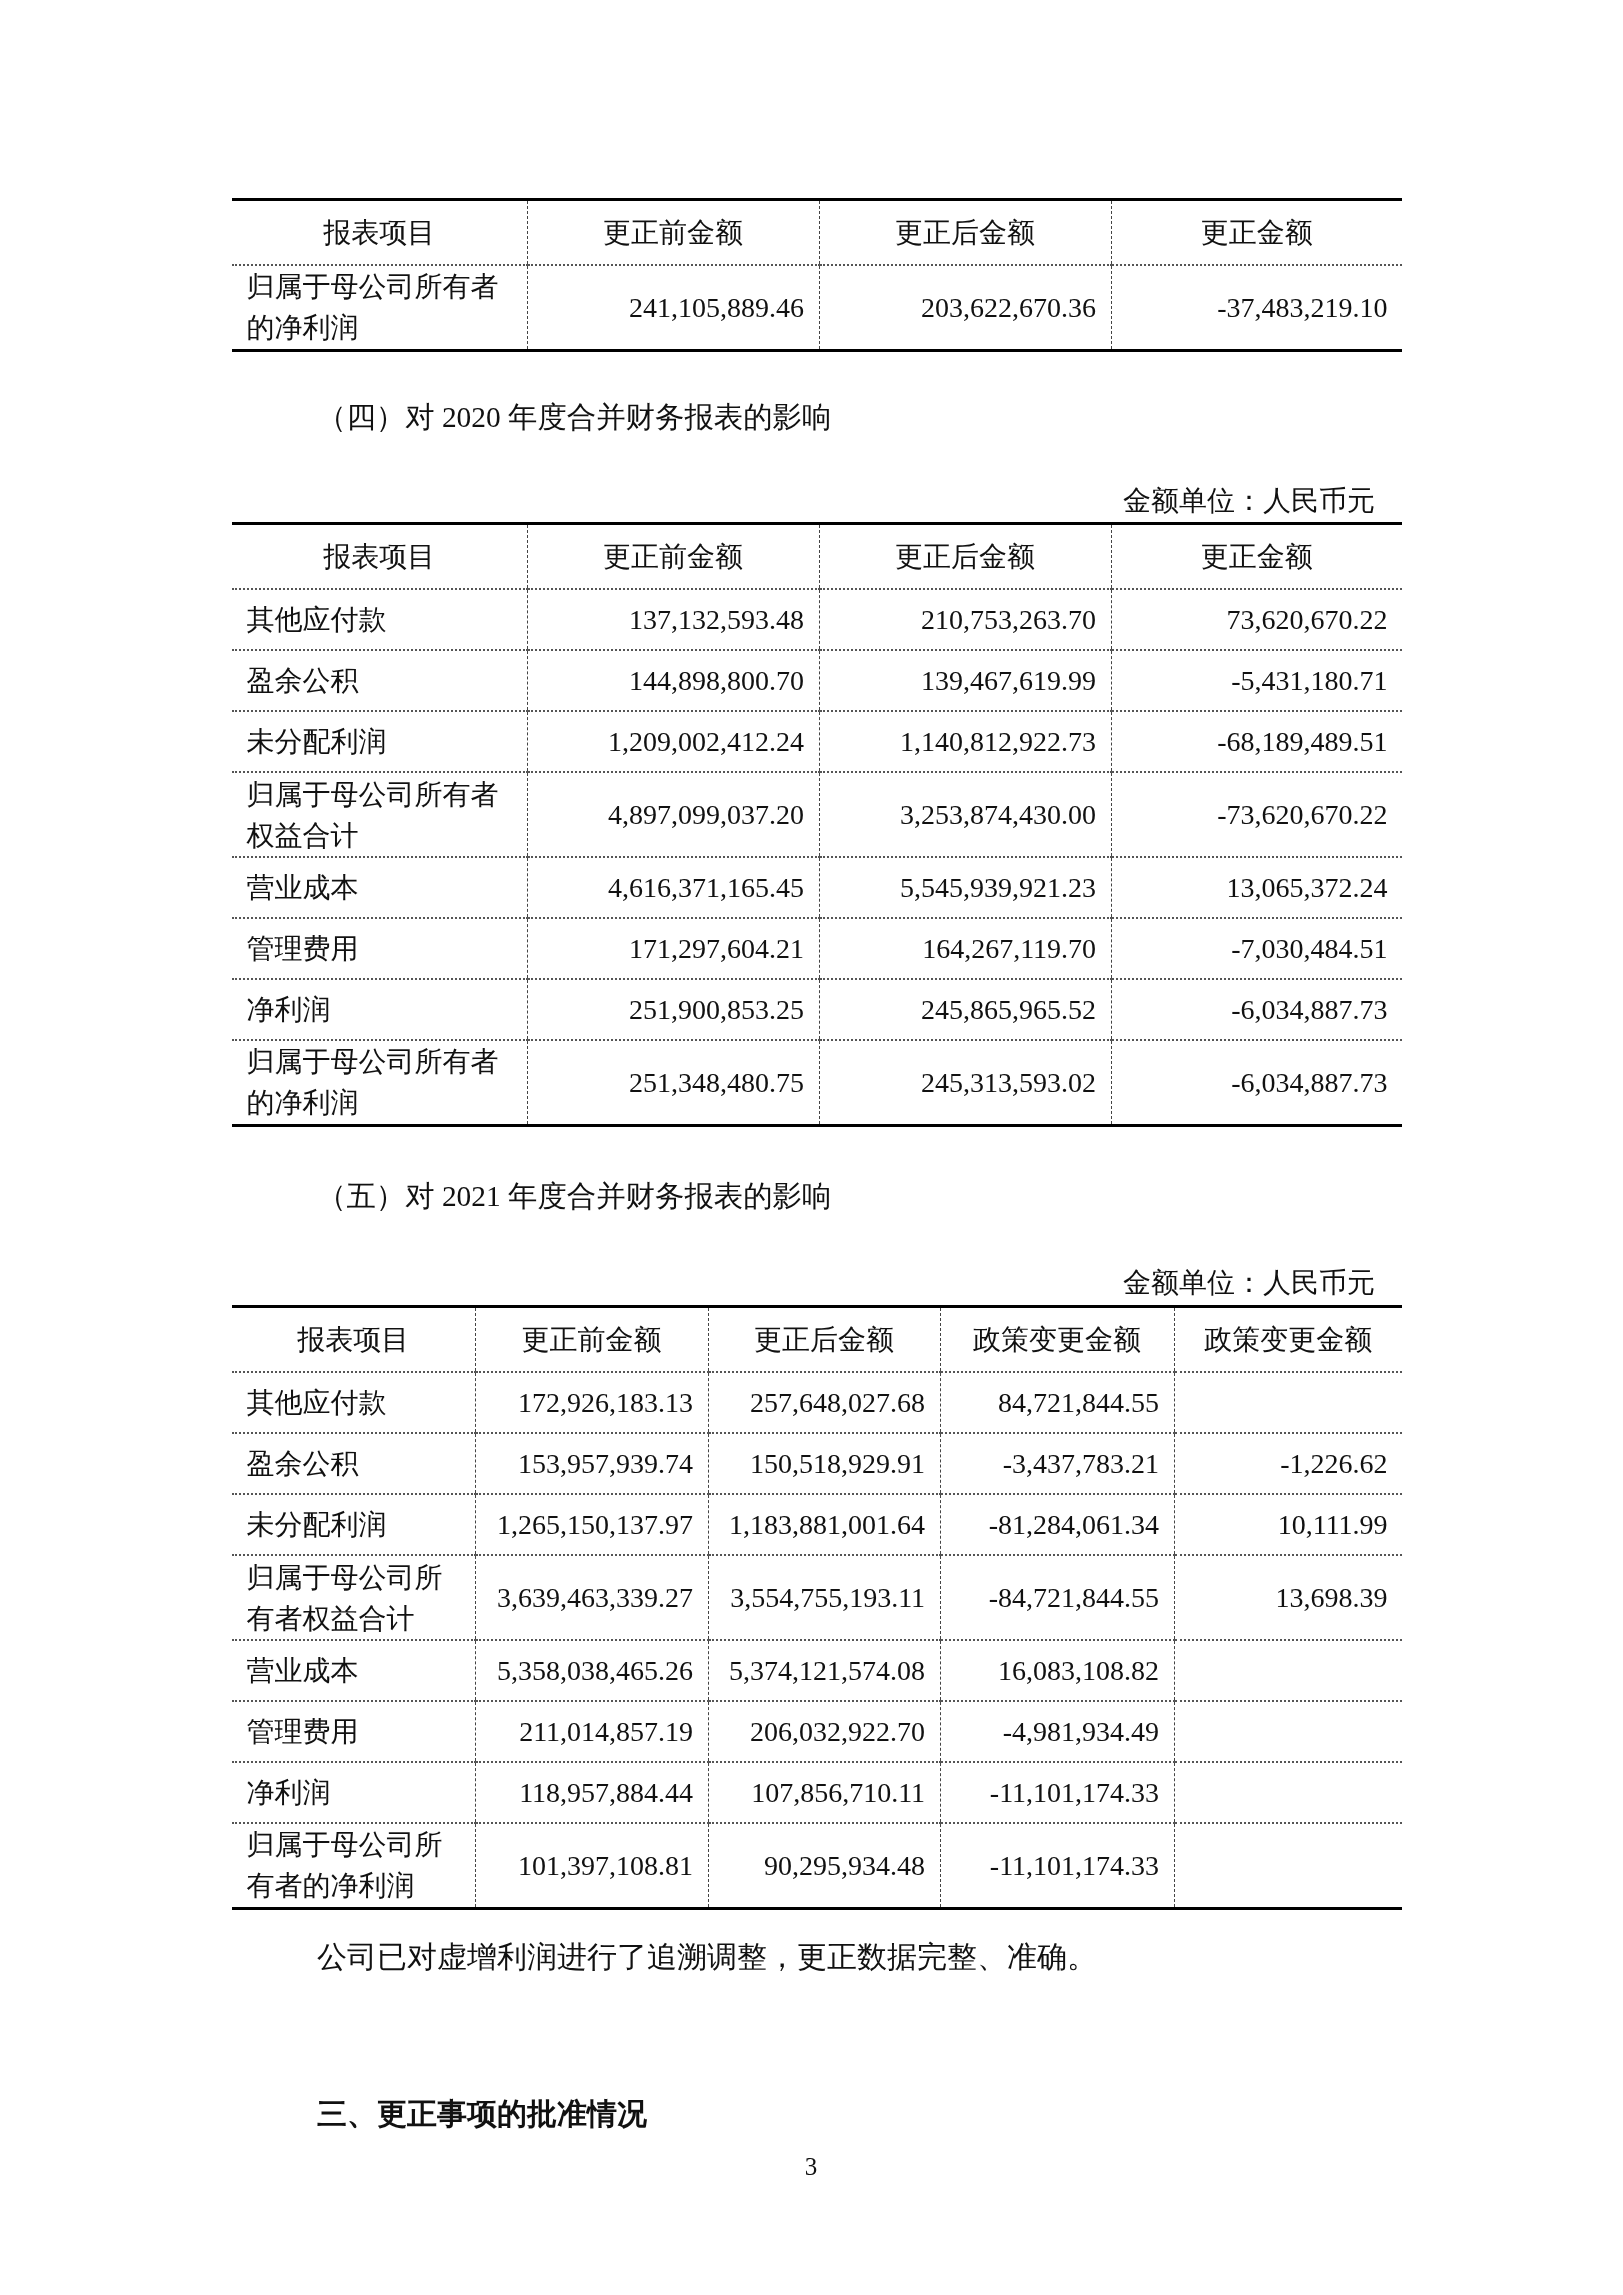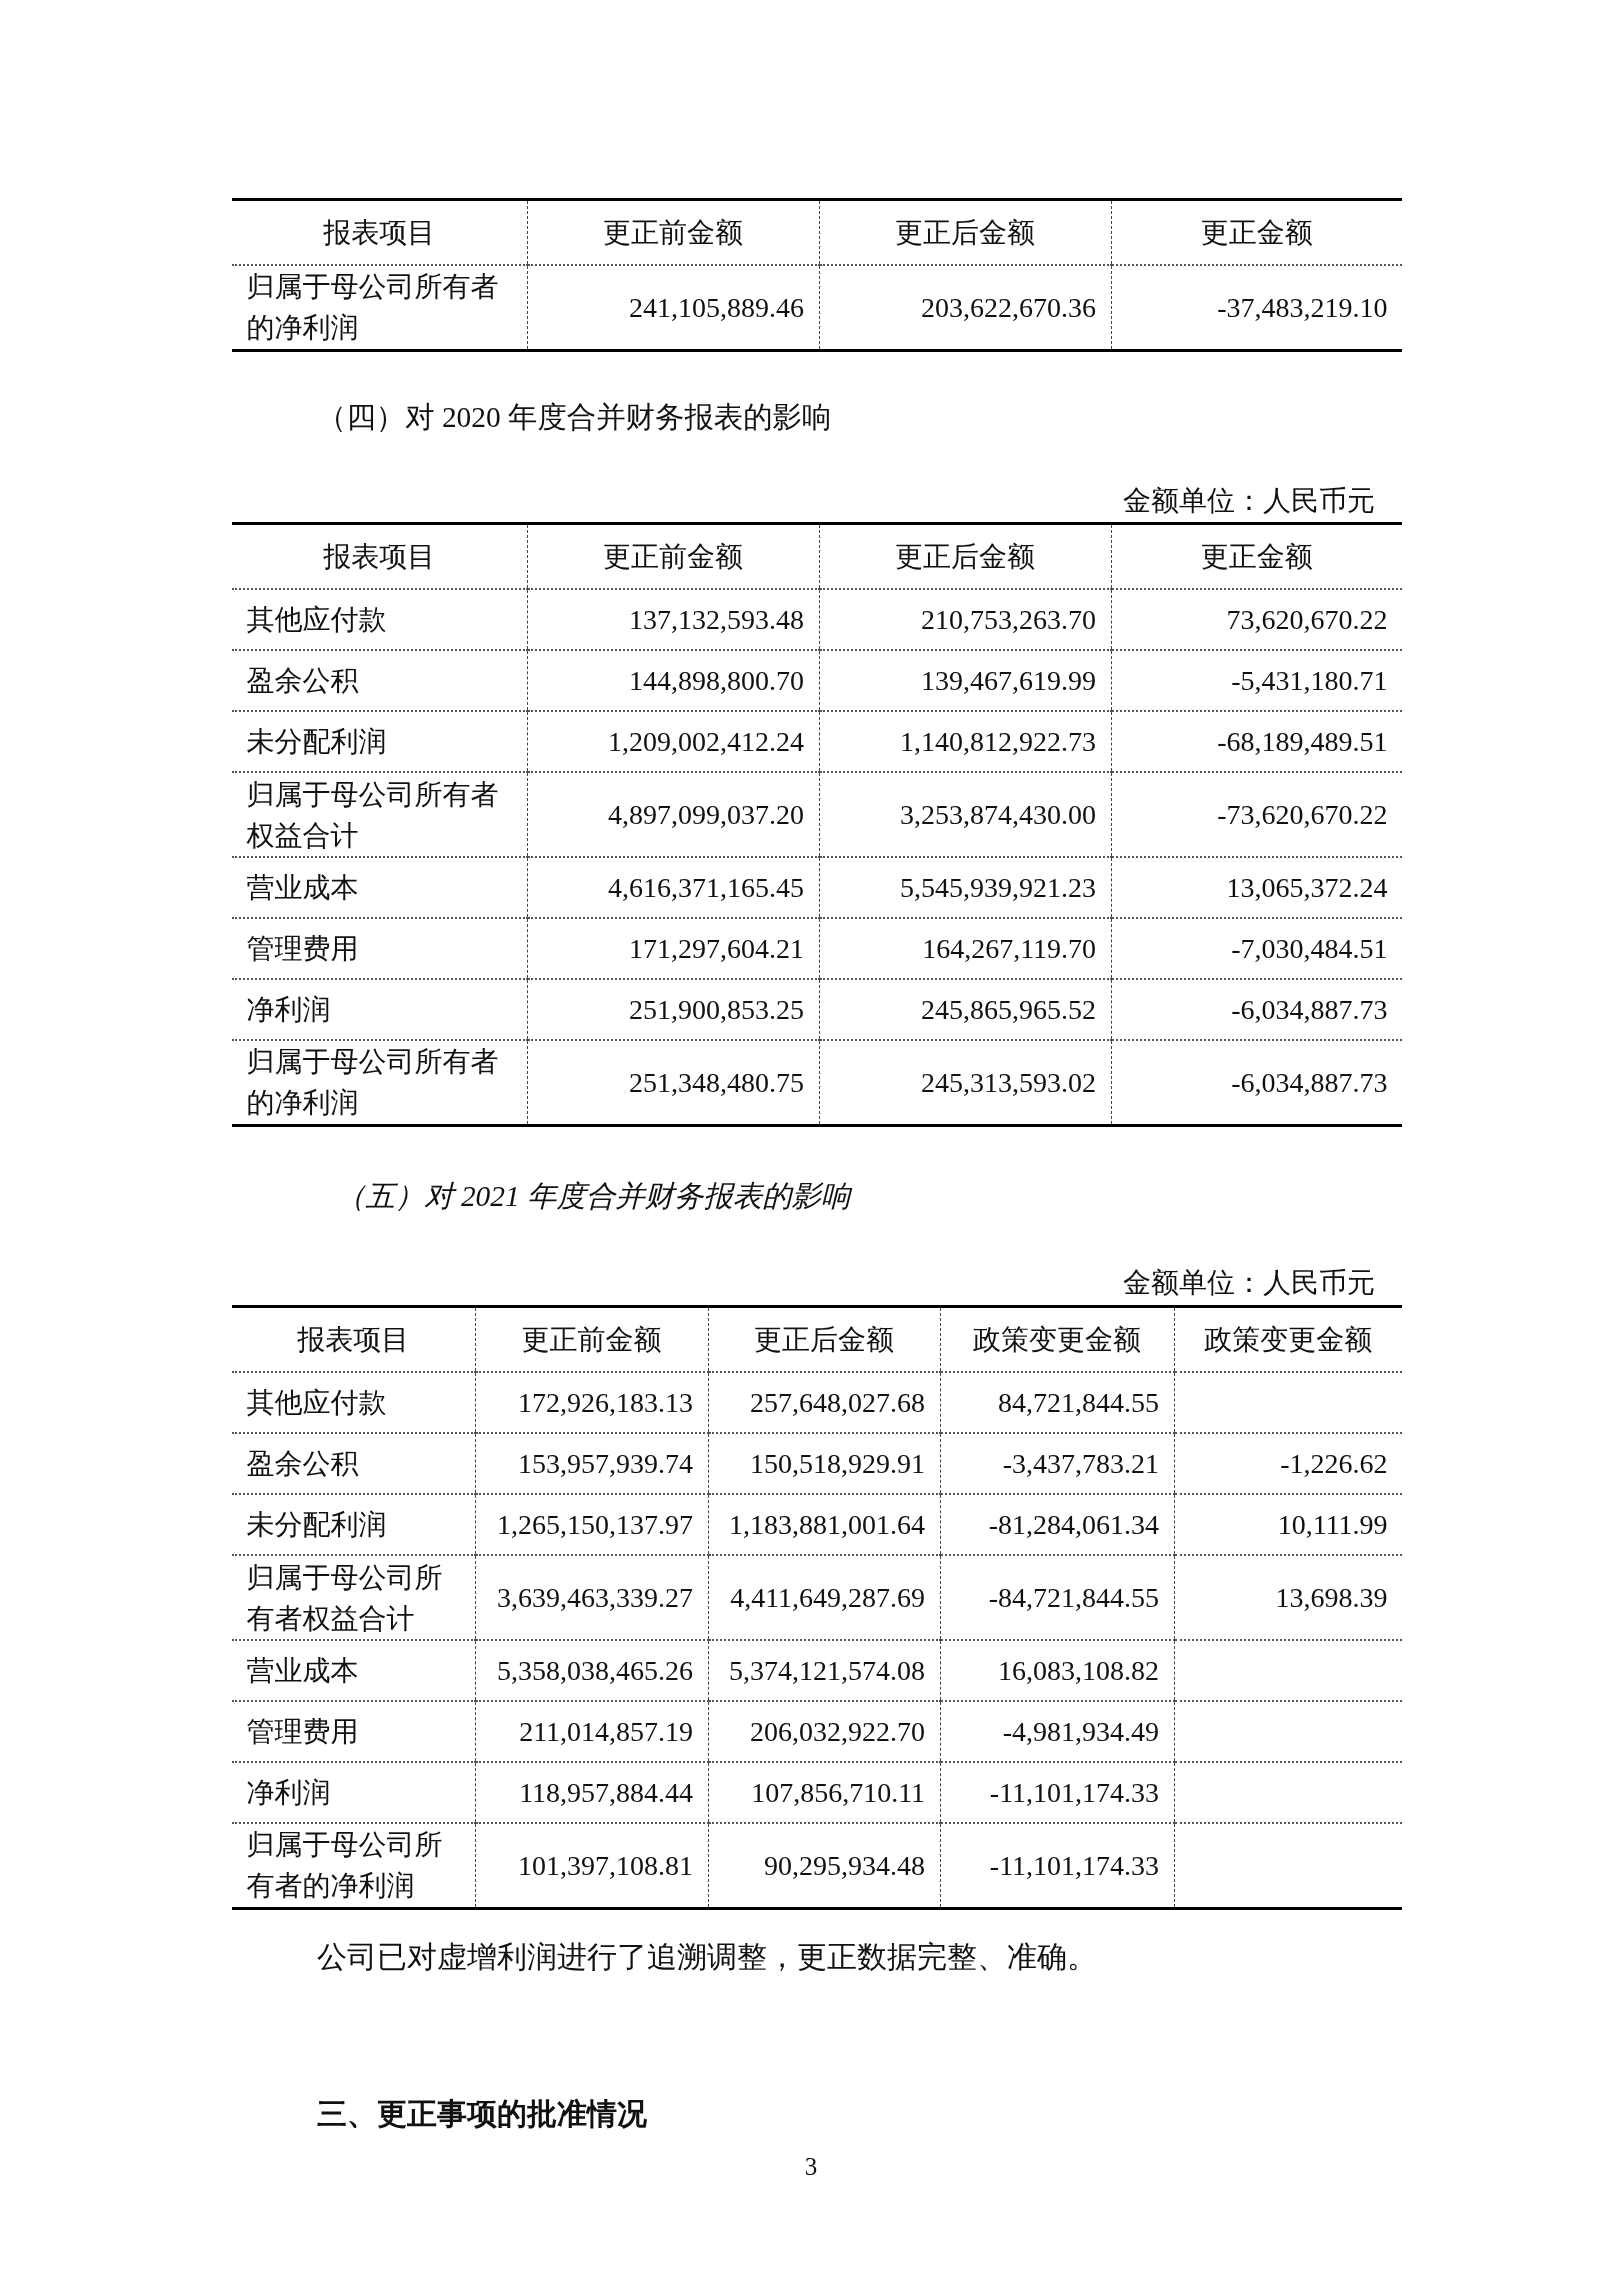--- a/index.html
+++ b/index.html
@@ -119,21 +119,21 @@
     </tr>
     <tr style="height:85px">
       <td class="label">归属于母公司所有者的净利润</td>
       <td class="num">251,348,480.75</td>
       <td class="num">245,313,593.02</td>
       <td class="num">-6,034,887.73</td>
     </tr>
   </tbody>
 </table>
 
-<div class="abs h4" style="left:336px; top:1177px;font-style:italic;">（五）对 2021 年度合并财务报表的影响</div>
+<div class="abs h4" style="left:317px; top:1177px;">（五）对 2021 年度合并财务报表的影响</div>
 <div class="abs unit" style="left:982px; width:393px; top:1264px;">金额单位：人民币元</div>
 
 <table class="fin" style="left:232px; top:1305px; width:1170px;">
   <colgroup>
       <col style="width:243px">
       <col style="width:233px">
       <col style="width:232px">
       <col style="width:234px">
       <col style="width:228px">
     </colgroup>
@@ -164,21 +164,21 @@
     <tr style="height:61px">
       <td class="label">未分配利润</td>
       <td class="num">1,265,150,137.97</td>
       <td class="num">1,183,881,001.64</td>
       <td class="num">-81,284,061.34</td>
       <td class="num">10,111.99</td>
     </tr>
     <tr style="height:85px">
       <td class="label">归属于母公司所有者权益合计</td>
       <td class="num">3,639,463,339.27</td>
-      <td class="num">4,411,649,287.69</td>
+      <td class="num">3,554,755,193.11</td>
       <td class="num">-84,721,844.55</td>
       <td class="num">13,698.39</td>
     </tr>
     <tr style="height:61px">
       <td class="label">营业成本</td>
       <td class="num">5,358,038,465.26</td>
       <td class="num">5,374,121,574.08</td>
       <td class="num">16,083,108.82</td>
       <td class="num"></td>
     </tr>

